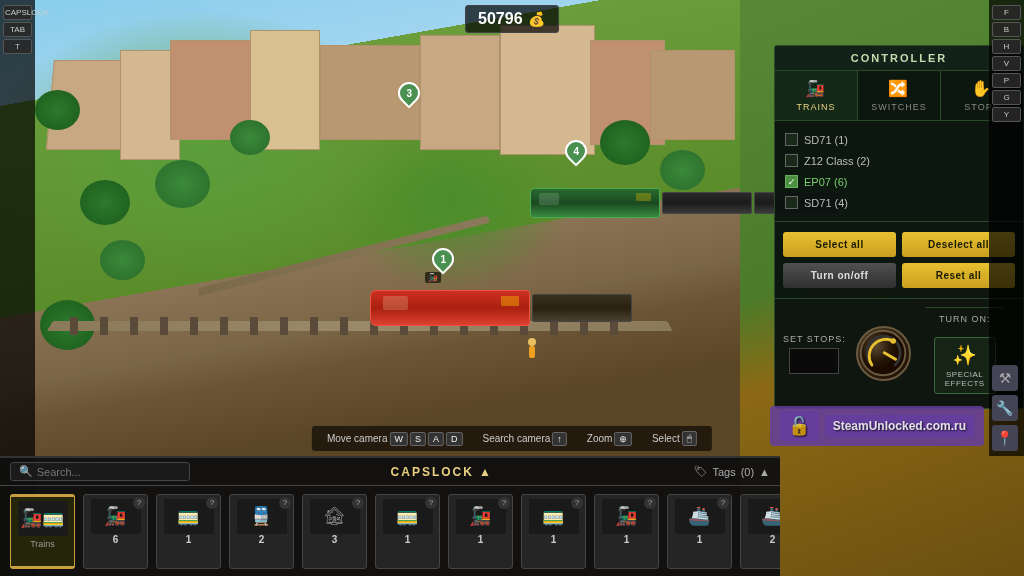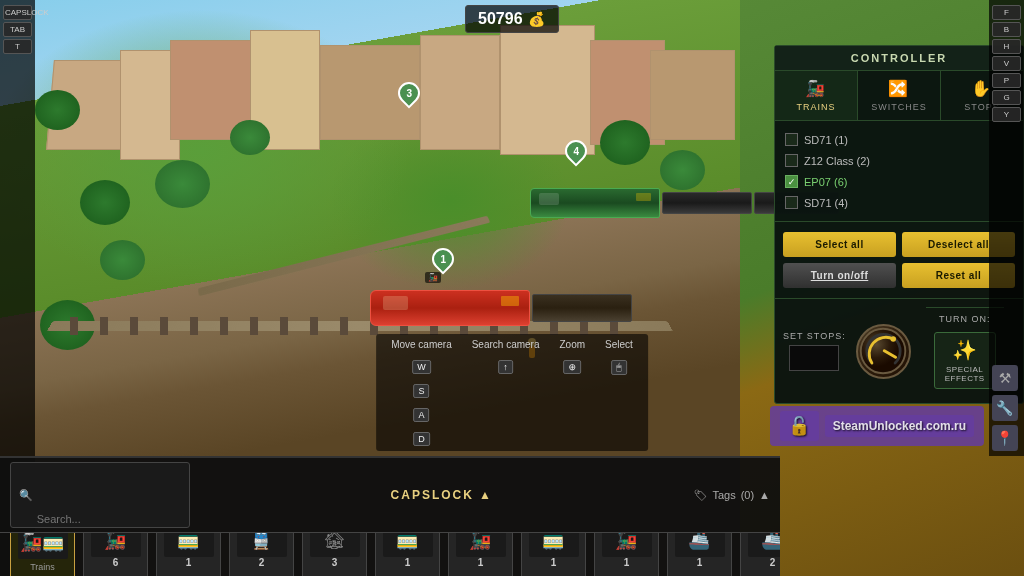--- a/index.html
+++ b/index.html
@@ -65,21 +65,20 @@
       width: 180px;
     }
 
     #search-area input {
       background: transparent;
       border: none;
       color: #aaa;
       font-size: 11px;
       outline: none;
       width: 140px;
-      margin-top: 48px;
     }
 
     #inventory-title {
       color: #e8d080;
       font-size: 12px;
       font-weight: bold;
       letter-spacing: 2px;
       display: flex;
       align-items: center;
       gap: 5px;
@@ -290,21 +289,20 @@
     }
 
     .ctrl-btn-yellow {
       background: linear-gradient(180deg, #e8c030 0%, #c8a020 100%);
       color: #1a1a00;
     }
 
     .ctrl-btn-dark {
       background: linear-gradient(180deg, #505050 0%, #303030 100%);
       color: #ddd;
-      text-decoration: underline;
     }
 
     
     #speed-control {
       display: flex;
       padding: 8px;
       border-top: 1px solid #2a4a2a;
       gap: 10px;
       align-items: center;
     }
@@ -438,22 +436,21 @@
       background: rgba(0,0,0,0.6);
       padding: 5px 15px;
       border-radius: 3px;
       font-size: 10px;
       color: #ccc;
     }
 
     .hint-item {
       display: flex;
       align-items: center;
-      gap: 10px;
-      flex-direction: column;
+      gap: 2px;
     }
 
     .hint-key {
       background: #333;
       border: 1px solid #666;
       border-radius: 2px;
       padding: 1px 4px;
       font-size: 9px;
       color: #eee;
     }
@@ -709,21 +706,21 @@
           </defs>
 
           <path d="M 15 40 A 18 18 0 1 1 40 40" fill="none" stroke="#333" stroke-width="3" stroke-linecap="round"></path>
           <path d="M 15 40 A 18 18 0 0 1 38 14" fill="none" stroke="#e8c030" stroke-width="3" stroke-linecap="round"></path>
 
           <circle cx="38" cy="14" r="3" fill="#e8c030"></circle>
         </svg>
       </div>
     </div>
     <div id="turn-on-section" style="display:flex; flex-direction:column; margin-left:5px;">
-      <span style="font-size:9px; color:#aaa; letter-spacing:1px; ">TURN ON:</span>
+      <span style="font-size:9px; color:#aaa; letter-spacing:1px; margin-bottom:5px;">TURN ON:</span>
       <div class="turn-on-btn">
         <span class="turn-on-icon">✨</span>
         <span class="turn-on-text">SPECIAL<br>EFFECTS</span>
       </div>
     </div>
   </div>
 </div>
 
 <div id="controls-hint">
   <div class="hint-item">

